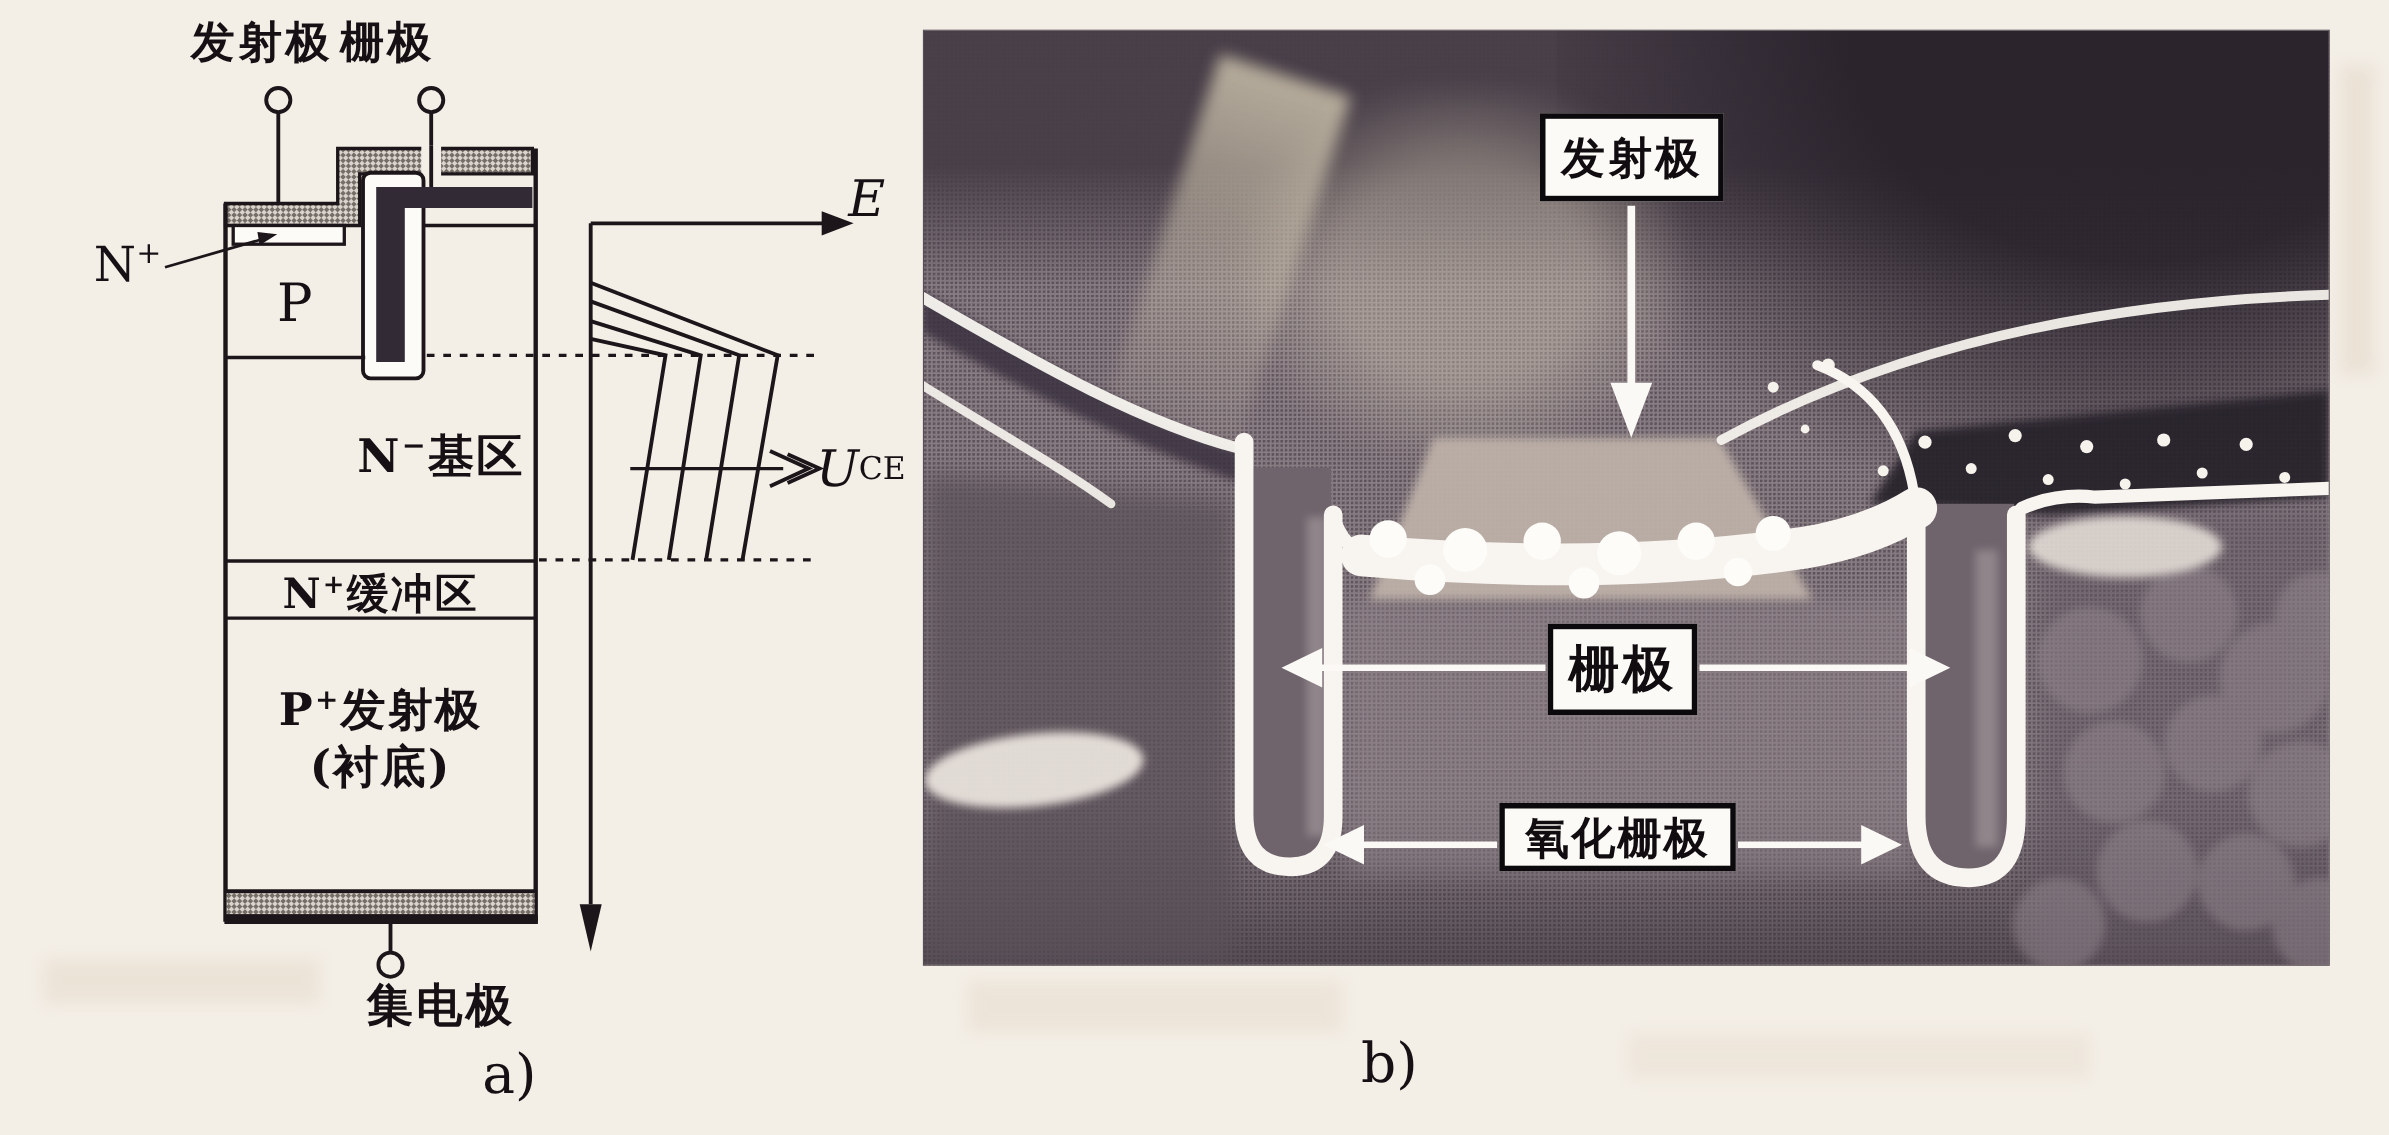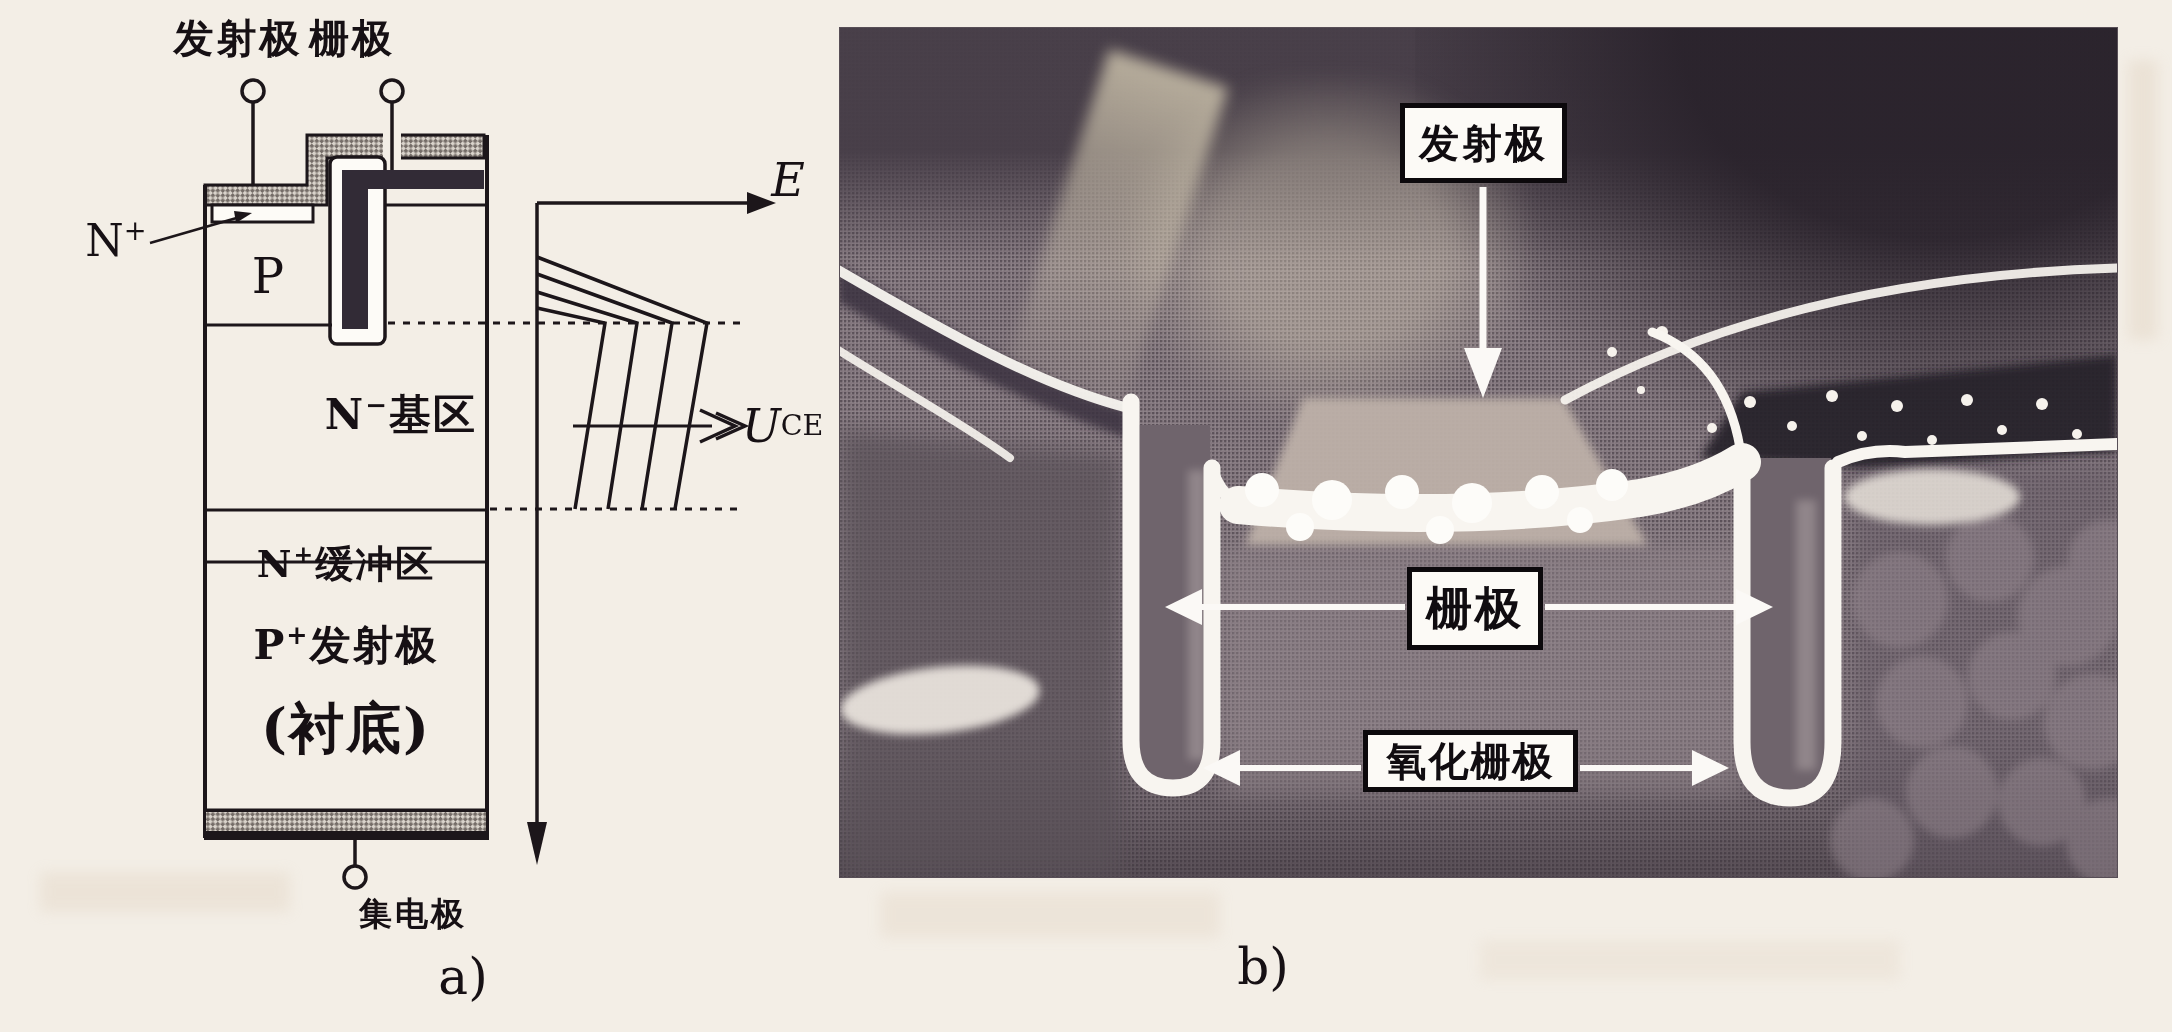--- a/index.html
+++ b/index.html
@@ -214,29 +214,29 @@
 <div class="lbl cjk-b" style="left:304px;top:12px;width:96px;height:52px;font-size:40px;z-index:3;">栅极</div>
 
 <div class="lbl" style="left:78px;top:214px;width:76px;height:52px;font-size:44px;z-index:3;">
   <span><span>N</span><sup>+</sup></span>
 </div>
 <div class="lbl" style="left:246px;top:248px;width:44px;height:56px;font-size:48px;z-index:3;">P</div>
 
 <div class="lbl cjk" style="left:215px;top:388px;width:262px;height:54px;font-size:42px;z-index:3;justify-content:flex-end;">
   <span><span>N</span><sup>−</sup><span>基区</span></span>
 </div>
-<div class="lbl cjk" style="left:215px;top:540px;width:262px;height:48px;font-size:38px;z-index:3;">
+<div class="lbl cjk" style="left:215px;top:516px;width:262px;height:48px;font-size:38px;z-index:3;">
   <span><span>N</span><sup>+</sup><span>缓冲区</span></span>
 </div>
 <div class="lbl cjk" style="left:215px;top:620px;width:262px;height:50px;font-size:41px;z-index:3;justify-content:center;">
   <span><span>P</span><sup>+</sup><span>发射极</span></span>
 </div>
-<div class="lbl cjk" style="left:215px;top:672px;width:262px;height:50px;font-size:55px;z-index:3;margin-top:32px;">(衬底)</div>
-
-<div class="lbl cjk-b" style="left:340px;top:888px;width:146px;height:52px;font-size:33px;z-index:3;">集电极</div>
+<div class="lbl cjk" style="left:215px;top:672px;width:262px;height:50px;font-size:41px;z-index:3;">(衬底)</div>
+
+<div class="lbl cjk-b" style="left:328px;top:888px;width:146px;height:52px;font-size:42px;z-index:3;">集电极</div>
 
 <div class="lbl ital" style="left:760px;top:154px;width:56px;height:52px;font-size:46px;z-index:3;">E</div>
 <div class="lbl" style="left:742px;top:398px;width:120px;height:56px;font-size:46px;z-index:3;justify-content:flex-start;">
   <span class="ital">U</span>
     <sub style="font-style:normal;">CE</sub>
 </div>
 
 <div class="lbl capt" style="left:418px;top:948px;width:90px;height:58px;font-size:50px;z-index:3;">a)</div>
 <div class="lbl capt" style="left:1218px;top:938px;width:90px;height:58px;font-size:50px;z-index:3;">b)</div>
 

